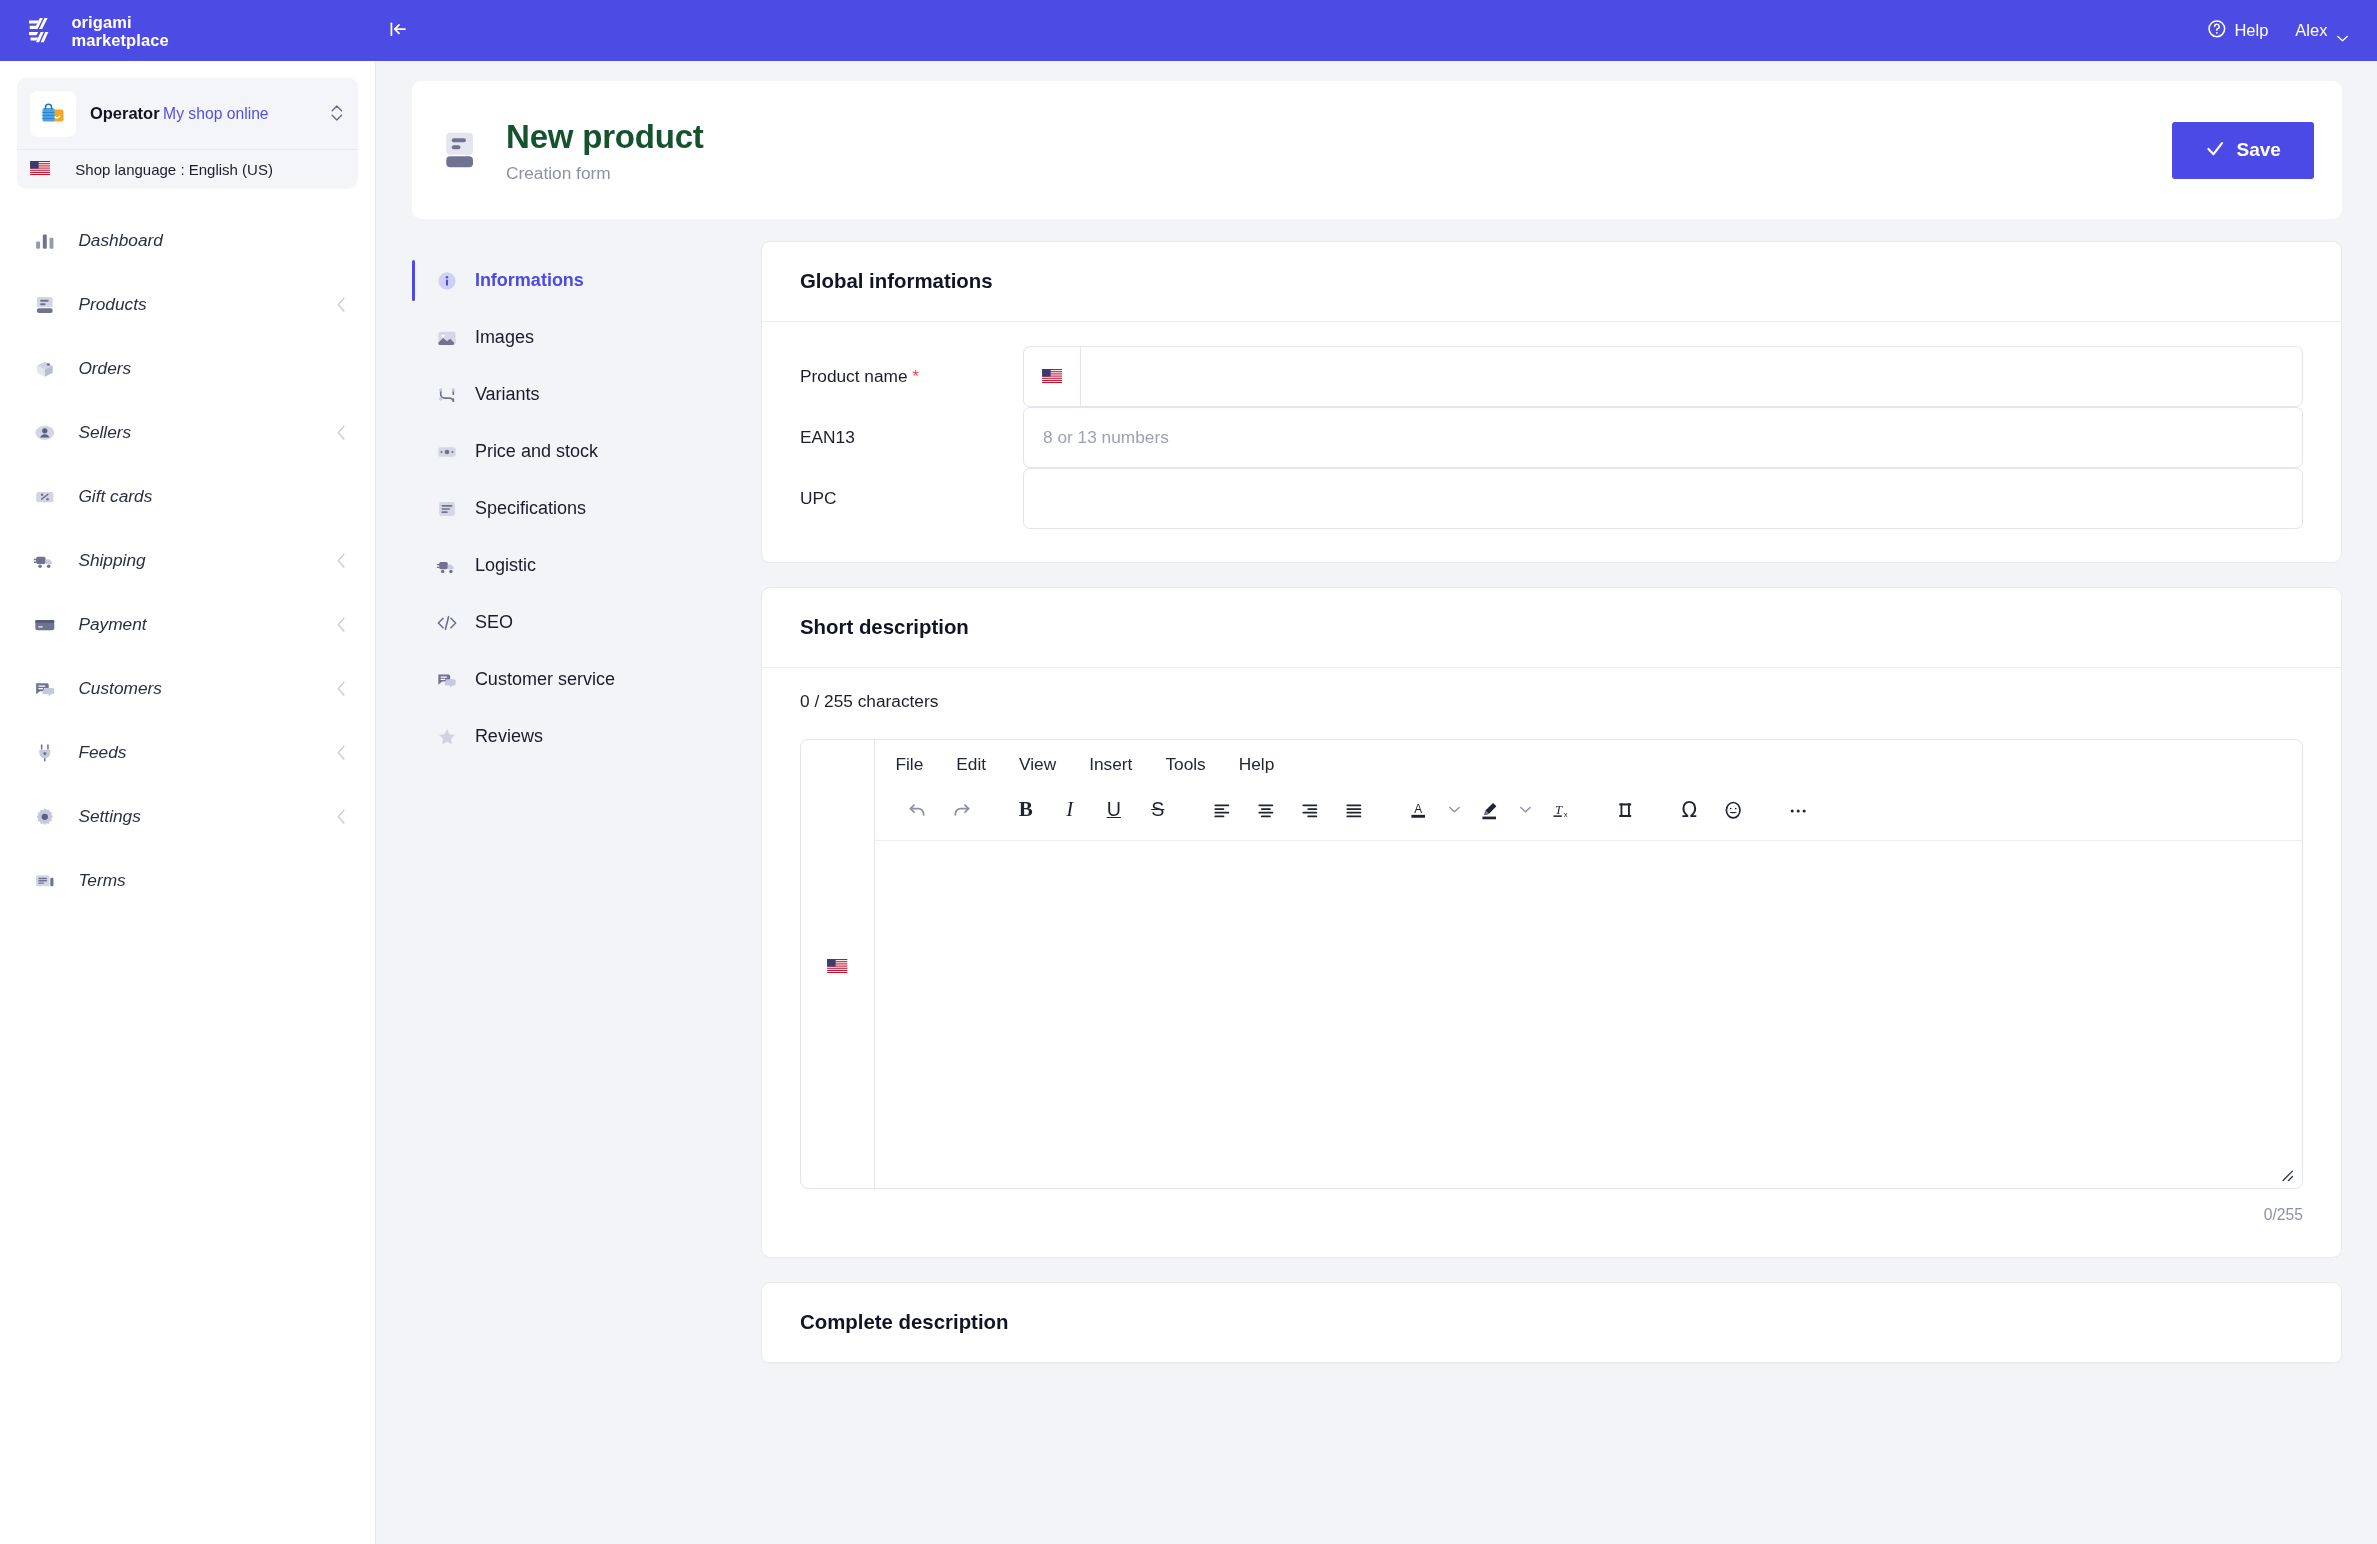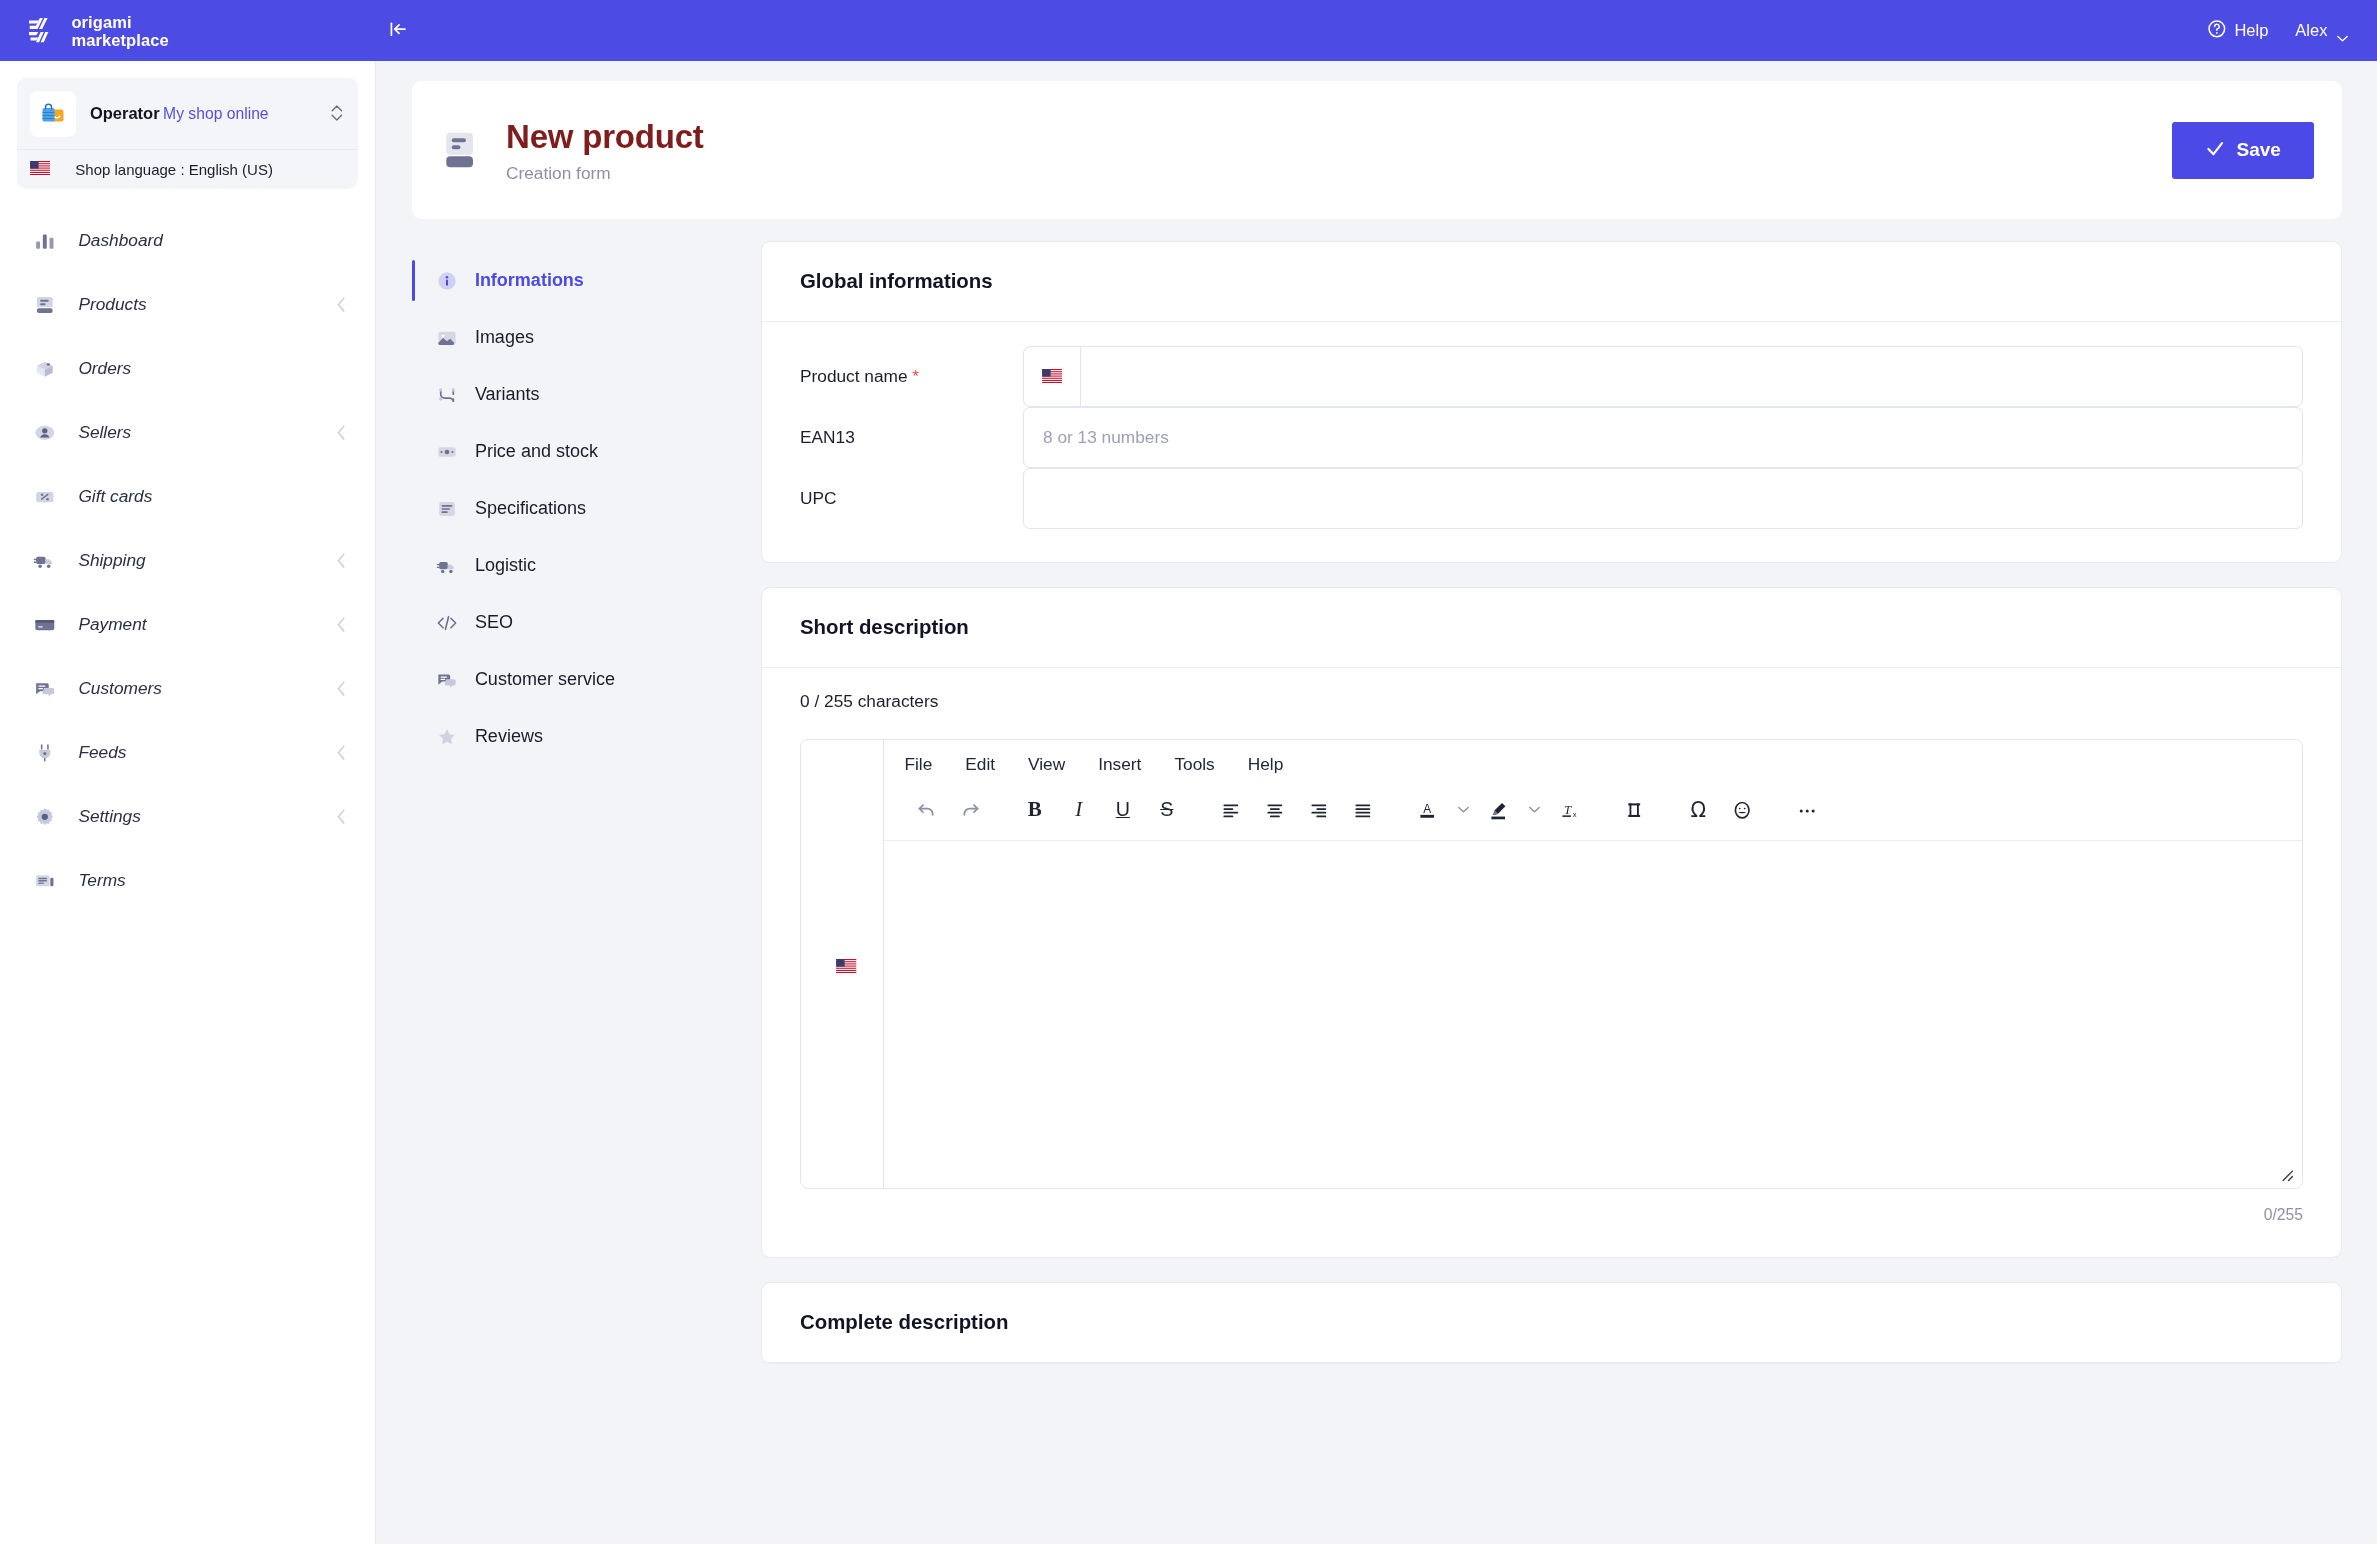--- a/index.html
+++ b/index.html
@@ -101,21 +101,21 @@
   .page-header {
     margin: 20.4px 36px 0 36px;
     height: 138px;
     background: #ffffff;
     border-radius: 9.4px;
     display: flex; align-items: center;
     padding: 0 28px 0 28px;
   }
   .ph-icon { width: 44px; height: 44px; flex: none; }
   .ph-texts { margin-left: 22px; flex: 1; }
-  .ph-title { font-size: 33px; font-weight: 700; color: #7f1d1d; line-height: 39px; letter-spacing: -0.2px; }
+  .ph-title { font-size: 33px; font-weight: 700; color: #14532d; line-height: 39px; letter-spacing: -0.2px; }
   .ph-sub { font-size: 17.3px; color: #8d90a6; margin-top: 6.3px; }
   .save-btn {
     background: #4b4ae6; color: #ffffff;
     border: none; border-radius: 3px;
     height: 57px; min-width: 142px;
     display: flex; align-items: center; justify-content: center; gap: 11px;
     font-size: 19px; font-weight: 600;
     padding: 0 27px; cursor: pointer;
     font-family: "Liberation Sans", sans-serif;
   }
@@ -172,21 +172,21 @@
     border-radius: 7px 0 0 7px;
     width: 60px; justify-content: center;
     background: #fff;
   }
   .input.with-flag { border-radius: 0 7px 7px 0; }
 
   .char-count { font-size: 17.3px; color: #1c1e2d; margin-bottom: 27px; }
 
   .editor {
     border: 0.8px solid #e2e4ee; border-radius: 7.9px;
-    display: flex; height: 450px; background: #fff; overflow: hidden; padding-left: 9px;
+    display: flex; height: 450px; background: #fff; overflow: hidden;
   }
   .editor-flagcol {
     width: 74px; flex: none;
     border-right: 0.8px solid #e4e6ee;
     display: flex; align-items: flex-start; justify-content: center;
     padding-top: 219px;
   }
   .editor-main { flex: 1; display: flex; flex-direction: column; }
   .editor-menubar {
     display: flex; align-items: center; gap: 33px;

